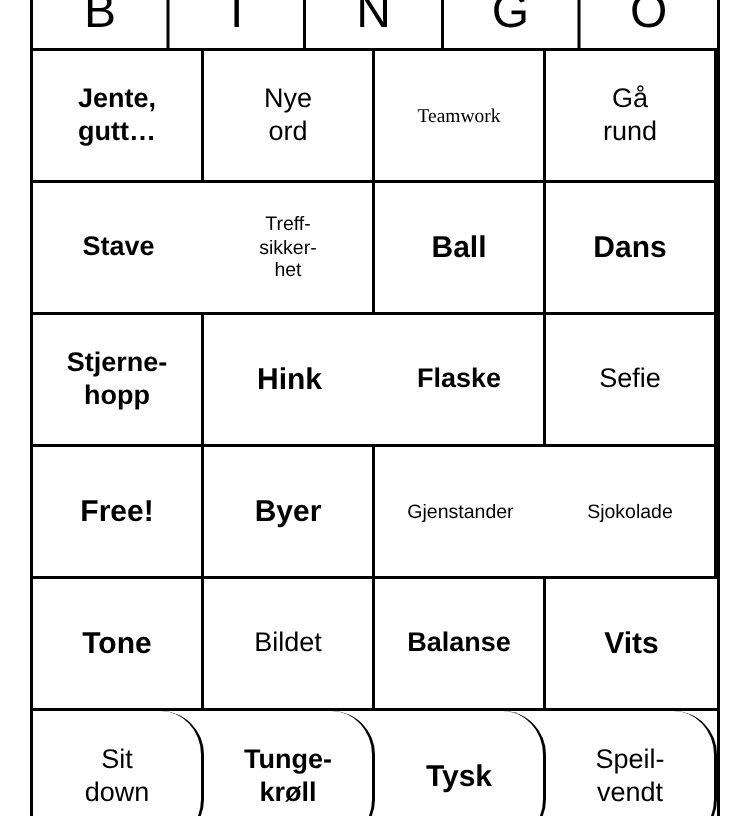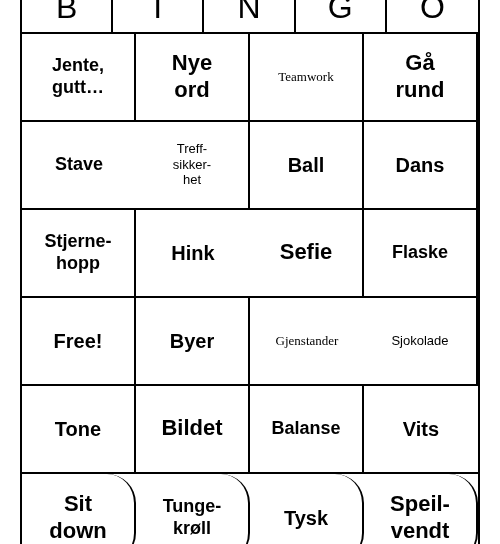--- a/index.html
+++ b/index.html
@@ -67,22 +67,22 @@
       border-bottom: none;
       border-radius: 29px;
     }
 
     .cell-text {
       font-size: 16px;
       line-height: 1.2;
     }
 
     .cell-text.large {
-      font-size: 22px;
-      font-weight: bold;
+      font-size: 18px;
+      font-weight: normal;
     }
 
     .cell-text.xlarge {
       font-size: 20px;
       font-weight: bold;
     }
 
     .cell-text.small {
       font-size: 13px;
     }
@@ -134,33 +134,33 @@
         <span class="cell-text xlarge" style="white-space: pre-line;">Dans</span>
       </div>
       <div class="bingo-cell">
         <span class="cell-text medium" style="white-space: pre-line;">Stjerne-
 hopp</span>
       </div>
       <div class="bingo-cell">
         <span class="cell-text xlarge" style="white-space: pre-line;">Hink</span>
       </div>
       <div class="bingo-cell">
-        <span class="cell-text large" style="white-space: pre-line;">Sefie</span>
+        <span class="cell-text medium" style="white-space: pre-line;">Flaske</span>
       </div>
       <div class="bingo-cell">
-        <span class="cell-text medium" style="white-space: pre-line;">Flaske</span>
+        <span class="cell-text large" style="white-space: pre-line;">Sefie</span>
       </div>
       <div class="bingo-cell">
         <span class="cell-text xlarge" style="white-space: pre-line;">Free!</span>
       </div>
       <div class="bingo-cell">
         <span class="cell-text xlarge" style="white-space: pre-line;">Byer</span>
       </div>
       <div class="bingo-cell">
-        <span class="cell-text small" style="white-space: pre-line; font-family: Liberation Serif, serif;">Gjenstander</span>
+        <span class="cell-text small" style="white-space: pre-line;">Gjenstander</span>
       </div>
       <div class="bingo-cell">
         <span class="cell-text small" style="white-space: pre-line;">Sjokolade</span>
       </div>
       <div class="bingo-cell">
         <span class="cell-text xlarge" style="white-space: pre-line;">Tone</span>
       </div>
       <div class="bingo-cell">
         <span class="cell-text large" style="white-space: pre-line;">Bildet</span>
       </div>

